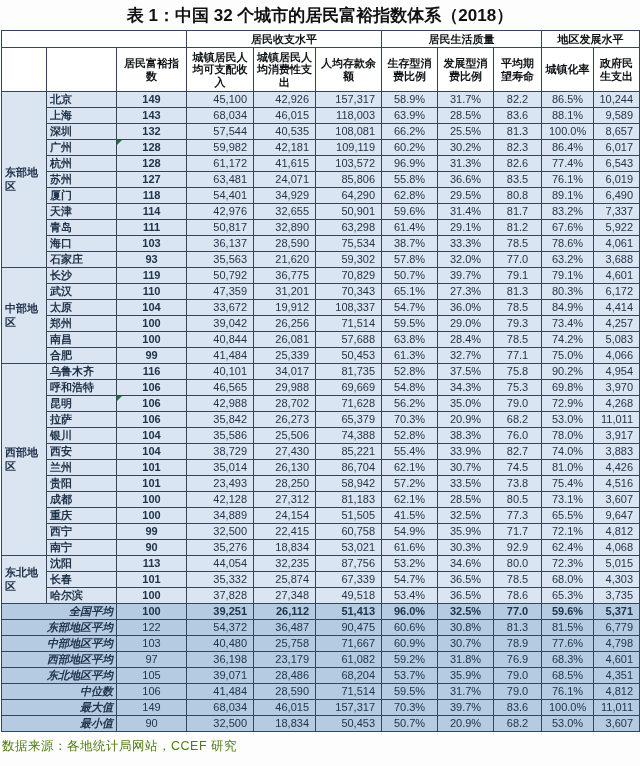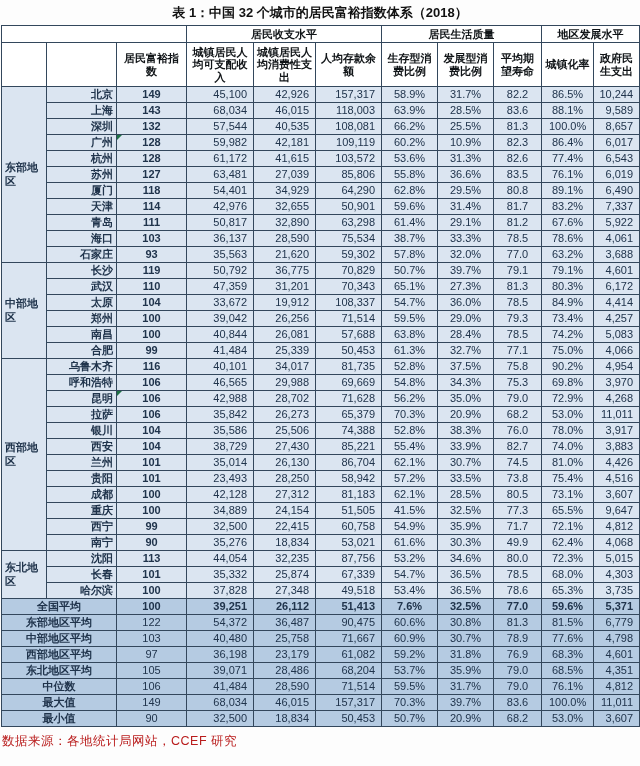--- a/index.html
+++ b/index.html
@@ -1,35 +1,35 @@
 <!DOCTYPE html>
 <html><head>
 <meta charset="utf-8">
 <style>
   html,body{margin:0;padding:0;background:#fdfdfd;width:640px;height:766px;overflow:hidden;
     font-family:"Liberation Sans","DejaVu Sans",sans-serif;color:#20344c;}
-  .title{font-size:13px;font-weight:bold;text-align:center;padding:4px 0 3px;color:#111;}
+  .title{font-size:17px;font-weight:bold;text-align:center;padding:4px 0 3px;color:#111;}
   table{border-collapse:collapse;table-layout:fixed;width:638px;margin:0 0 0 1px;}
   th,td{border:1px solid #33475c;font-size:11px;padding:0 3px;height:16px;line-height:1.15;
     overflow:hidden;white-space:nowrap;box-sizing:border-box;}
   thead th{background:#ffffff;font-weight:bold;text-align:center;white-space:normal;color:#101417;}
   thead tr.grp th{height:17px;}
   thead tr.cols th{height:44px;font-size:11px;}
   tbody td{background:#dbe5f1;}
   tr.summary td{background:#b5cbe2;}
   .region{font-weight:bold;text-align:left;white-space:normal;line-height:1.2;}
-  .city{font-weight:bold;text-align:right;}
+  .city{font-weight:bold;text-align:left;}
   .idx{font-weight:bold;text-align:center;position:relative;}
   .money{text-align:right;padding-right:6px;}
   .ctr{text-align:center;}
-  .slabel{font-weight:bold;text-align:center;}
+  .slabel{font-weight:bold;text-align:right;font-style:italic;}
   tr.allbold td{font-weight:bold;}
   .flag::before{content:"";position:absolute;left:0;top:0;border-style:solid;
     border-width:5px 5px 0 0;border-color:#1e7145 transparent transparent transparent;}
-  .source{font-size:12.5px;color:#b91c1c;padding:6px 2px 0 2px;letter-spacing:0.5px;}
+  .source{font-size:12.5px;color:#4d7c0f;padding:6px 2px 0 2px;letter-spacing:0.5px;}
 </style>
 </head>
 <body>
 
 <div class="title">表 1：中国 32 个城市的居民富裕指数体系（2018）</div>
 
 <table>
   <colgroup>
     <col style="width:45px">
       <col style="width:70px">
@@ -102,42 +102,42 @@
         <td class="ctr">100.0%</td>
         <td class="money">8,657</td>
       </tr>
       <tr>
         <td class="city">广州</td>
         <td class="idx flag">128</td>
         <td class="money">59,982</td>
         <td class="money">42,181</td>
         <td class="money">109,119</td>
         <td class="ctr">60.2%</td>
-        <td class="ctr">10.9%</td>
+        <td class="ctr">30.2%</td>
         <td class="ctr">82.3</td>
         <td class="ctr">86.4%</td>
         <td class="money">6,017</td>
       </tr>
       <tr>
         <td class="city">杭州</td>
         <td class="idx">128</td>
         <td class="money">61,172</td>
         <td class="money">41,615</td>
         <td class="money">103,572</td>
-        <td class="ctr">53.6%</td>
+        <td class="ctr">96.9%</td>
         <td class="ctr">31.3%</td>
         <td class="ctr">82.6</td>
         <td class="ctr">77.4%</td>
         <td class="money">6,543</td>
       </tr>
       <tr>
         <td class="city">苏州</td>
         <td class="idx">127</td>
         <td class="money">63,481</td>
-        <td class="money">27,039</td>
+        <td class="money">24,071</td>
         <td class="money">85,806</td>
         <td class="ctr">55.8%</td>
         <td class="ctr">36.6%</td>
         <td class="ctr">83.5</td>
         <td class="ctr">76.1%</td>
         <td class="money">6,019</td>
       </tr>
       <tr>
         <td class="city">厦门</td>
         <td class="idx">118</td>
@@ -405,21 +405,21 @@
         <td class="money">4,812</td>
       </tr>
       <tr>
         <td class="city">南宁</td>
         <td class="idx">90</td>
         <td class="money">35,276</td>
         <td class="money">18,834</td>
         <td class="money">53,021</td>
         <td class="ctr">61.6%</td>
         <td class="ctr">30.3%</td>
-        <td class="ctr">49.9</td>
+        <td class="ctr">92.9</td>
         <td class="ctr">62.4%</td>
         <td class="money">4,068</td>
       </tr>
       <tr>
         <td class="region" rowspan="3">东北地区</td>
         <td class="city">沈阳</td>
         <td class="idx">113</td>
         <td class="money">44,054</td>
         <td class="money">32,235</td>
         <td class="money">87,756</td>
@@ -452,21 +452,21 @@
         <td class="ctr">78.6</td>
         <td class="ctr">65.3%</td>
         <td class="money">3,735</td>
       </tr>
       <tr class="summary allbold">
         <td class="slabel" colspan="2">全国平均</td>
         <td class="ctr">100</td>
         <td class="money">39,251</td>
         <td class="money">26,112</td>
         <td class="money">51,413</td>
-        <td class="ctr">7.6%</td>
+        <td class="ctr">96.0%</td>
         <td class="ctr">32.5%</td>
         <td class="ctr">77.0</td>
         <td class="ctr">59.6%</td>
         <td class="money">5,371</td>
       </tr>
       <tr class="summary">
         <td class="slabel" colspan="2">东部地区平均</td>
         <td class="ctr">122</td>
         <td class="money">54,372</td>
         <td class="money">36,487</td>

